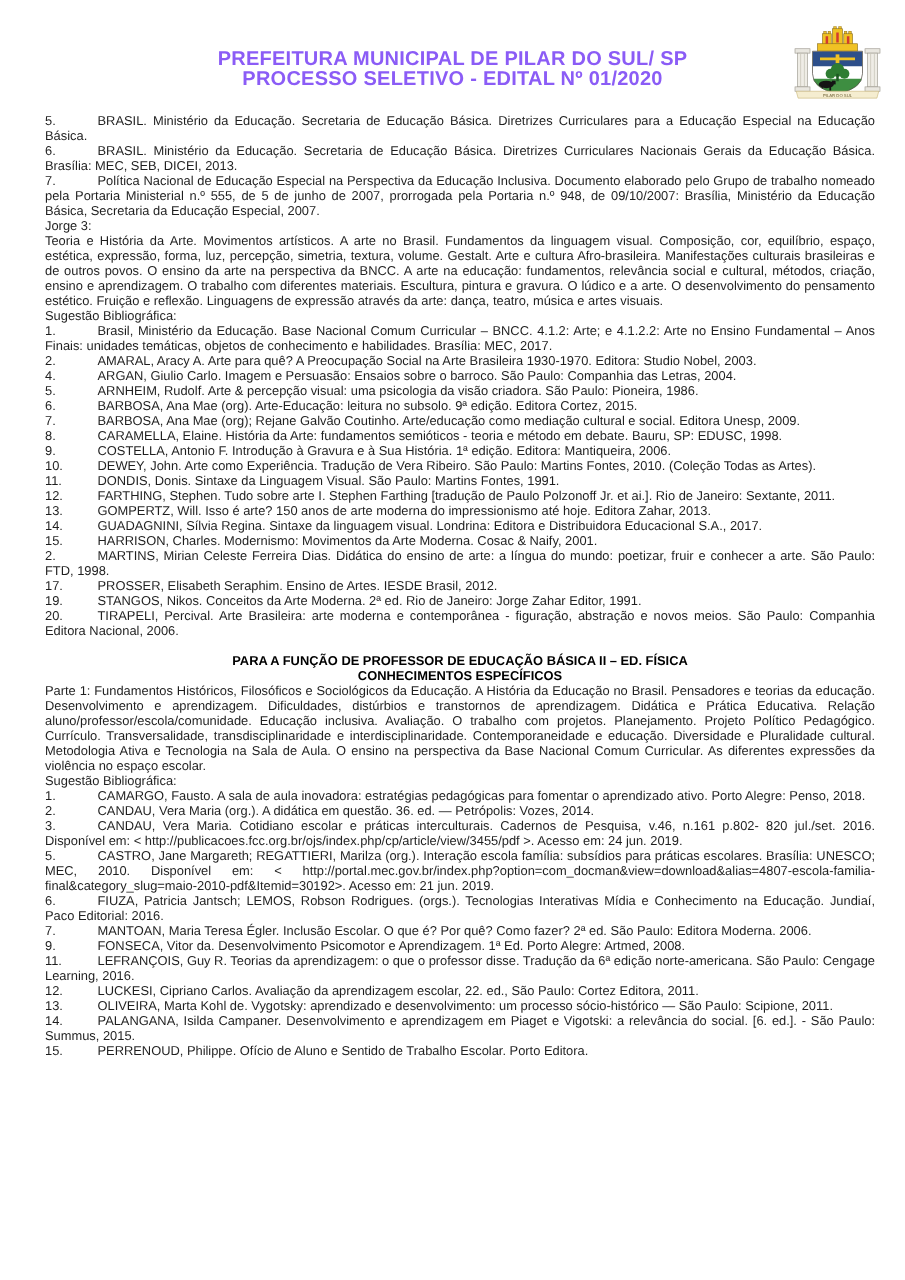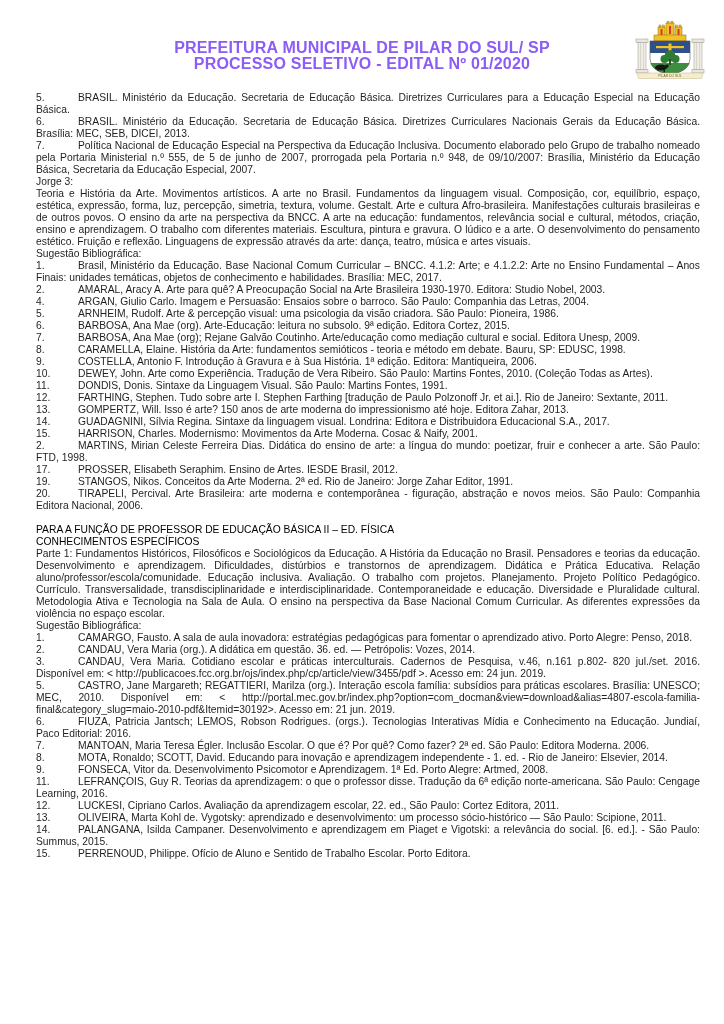--- a/index.html
+++ b/index.html
@@ -7,21 +7,21 @@
     position:relative; width:724px; height:1024px; background:#ffffff;
     font-family:"Liberation Sans", sans-serif; color:#1f1f1f; overflow:hidden;
   }
   
   .doc-header { position:absolute; top:40px; left:0; width:724px; text-align:center; }
   .doc-title { font-size:16px; font-weight:bold; line-height:15.5px; color:#8b5cf6; letter-spacing:0.2px; }
   .coat { position:absolute; top:21px; left:634px; width:72px; height:60px; }
   
   .doc-body { position:absolute; top:92px; left:36px; width:664px; font-size:10.3px; line-height:12px; }
   .doc-body p { margin:0; text-align:justify; overflow-wrap:break-word; }
-  .doc-body p.heading { font-weight:normal; color:#000; text-align:left; }
+  .doc-body p.heading { font-weight:bold; color:#000; text-align:center; }
   .num { display:inline-block; width:42px; }
   .spacer { height:12px; }
 </style>
 </head>
 <body>
 
 <div class="page">
 
   <div class="doc-header">
     <div class="doc-title">PREFEITURA MUNICIPAL DE PILAR DO SUL/ SP</div>
@@ -122,21 +122,20 @@
       <p class="heading">PARA A FUNÇÃO DE PROFESSOR DE EDUCAÇÃO BÁSICA II – ED. FÍSICA</p>
       <p class="heading">CONHECIMENTOS ESPECÍFICOS</p>
       <p class="plain">Parte 1: Fundamentos Históricos, Filosóficos e Sociológicos da Educação. A História da Educação no Brasil. Pensadores e teorias da educação. Desenvolvimento e aprendizagem. Dificuldades, distúrbios e transtornos de aprendizagem. Didática e Prática Educativa. Relação aluno/professor/escola/comunidade. Educação inclusiva. Avaliação. O trabalho com projetos. Planejamento. Projeto Político Pedagógico. Currículo. Transversalidade, transdisciplinaridade e interdisciplinaridade. Contemporaneidade e educação. Diversidade e Pluralidade cultural. Metodologia Ativa e Tecnologia na Sala de Aula. O ensino na perspectiva da Base Nacional Comum Curricular. As diferentes expressões da violência no espaço escolar.</p>
       <p class="plain">Sugestão Bibliográfica:</p>
       <p class="numbered"><span class="num">1.</span>CAMARGO, Fausto. A sala de aula inovadora: estratégias pedagógicas para fomentar o aprendizado ativo. Porto Alegre: Penso, 2018.</p>
       <p class="numbered"><span class="num">2.</span>CANDAU, Vera Maria (org.). A didática em questão. 36. ed. — Petrópolis: Vozes, 2014.</p>
       <p class="numbered"><span class="num">3.</span>CANDAU, Vera Maria. Cotidiano escolar e práticas interculturais. Cadernos de Pesquisa, v.46, n.161 p.802- 820 jul./set. 2016. Disponível em: &lt; http://publicacoes.fcc.org.br/ojs/index.php/cp/article/view/3455/pdf &gt;. Acesso em: 24 jun. 2019.</p>
       <p class="numbered"><span class="num">5.</span>CASTRO, Jane Margareth; REGATTIERI, Marilza (org.). Interação escola família: subsídios para práticas escolares. Brasília: UNESCO; MEC, 2010. Disponível em: &lt; http://portal.mec.gov.br/index.php?option=com_docman&amp;view=download&amp;alias=4807-escola-familia-final&amp;category_slug=maio-2010-pdf&amp;Itemid=30192&gt;. Acesso em: 21 jun. 2019.</p>
       <p class="numbered"><span class="num">6.</span>FIUZA, Patricia Jantsch; LEMOS, Robson Rodrigues. (orgs.). Tecnologias Interativas Mídia e Conhecimento na Educação. Jundiaí, Paco Editorial: 2016.</p>
       <p class="numbered"><span class="num">7.</span>MANTOAN, Maria Teresa Égler. Inclusão Escolar. O que é? Por quê? Como fazer? 2ª ed. São Paulo: Editora Moderna. 2006.</p>
-      <p class="numbered"><span class="num">8.</span>MOTA, Ronaldo; SCOTT, David. Educando para inovação e aprendizagem independente - 1. ed. - Rio de Janeiro: Elsevier, 2014.</p>
       <p class="numbered"><span class="num">9.</span>FONSECA, Vitor da. Desenvolvimento Psicomotor e Aprendizagem. 1ª Ed. Porto Alegre: Artmed, 2008.</p>
       <p class="numbered"><span class="num">11.</span>LEFRANÇOIS, Guy R. Teorias da aprendizagem: o que o professor disse. Tradução da 6ª edição norte-americana. São Paulo: Cengage Learning, 2016.</p>
       <p class="numbered"><span class="num">12.</span>LUCKESI, Cipriano Carlos. Avaliação da aprendizagem escolar, 22. ed., São Paulo: Cortez Editora, 2011.</p>
       <p class="numbered"><span class="num">13.</span>OLIVEIRA, Marta Kohl de. Vygotsky: aprendizado e desenvolvimento: um processo sócio-histórico — São Paulo: Scipione, 2011.</p>
       <p class="numbered"><span class="num">14.</span>PALANGANA, Isilda Campaner. Desenvolvimento e aprendizagem em Piaget e Vigotski: a relevância do social. [6. ed.]. - São Paulo: Summus, 2015.</p>
       <p class="numbered"><span class="num">15.</span>PERRENOUD, Philippe. Ofício de Aluno e Sentido de Trabalho Escolar. Porto Editora.</p>
     </main>
 
 </div>
 

